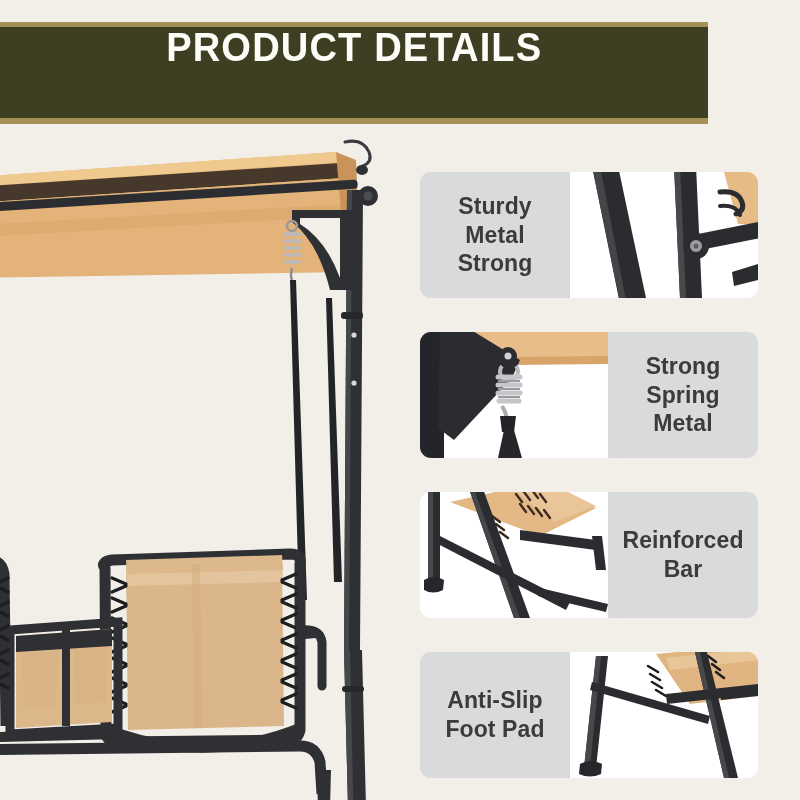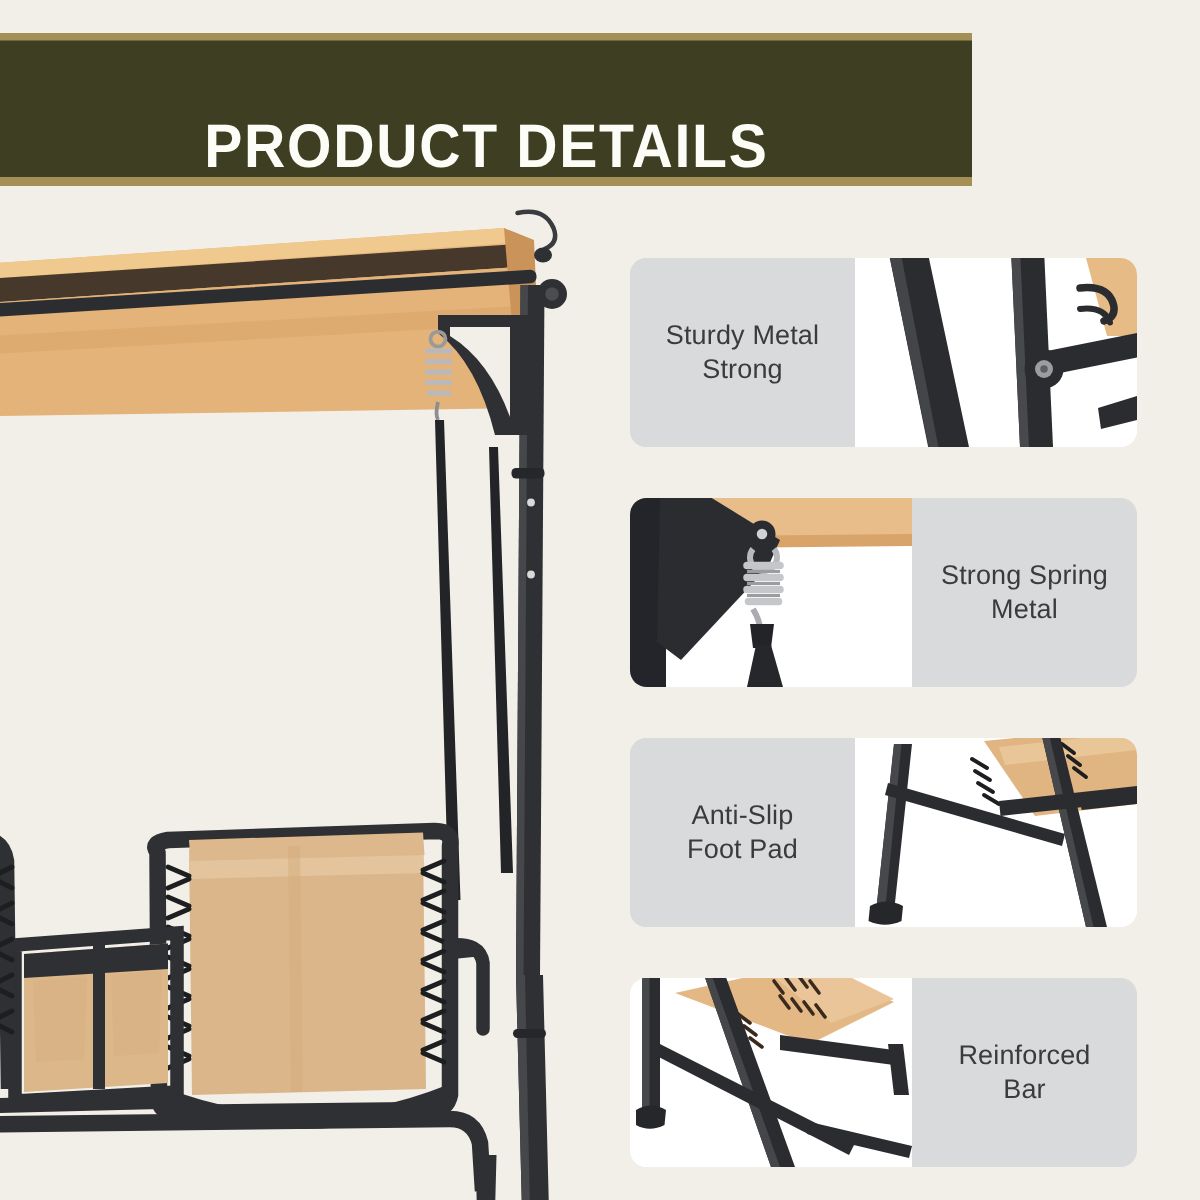--- a/index.html
+++ b/index.html
@@ -6,25 +6,25 @@
   * { margin:0; padding:0; box-sizing:border-box; }
   html, body {
     width:800px; height:800px; overflow:hidden;
     background:#f2efe9;
     font-family:"Liberation Sans", sans-serif;
   }
   #page { position:relative; width:800px; height:800px; background:#f2efe9; }
 
   
   .banner {
-    position:absolute; left:0; top:22px; width:648px; height:102px;
+    position:absolute; left:0; top:22px; width:708px; height:102px;
     background:#3e3f22;
     border-top:5px solid #a48f57;
     border-bottom:6px solid #a48f57;
-    display:flex; align-items:flex-end; justify-content:center;
+    display:flex; align-items:flex-start; justify-content:center;
   }
   .banner-title {
     color:#fdfdf8;
     font-size:41px;
     font-weight:bold;
     letter-spacing:1.2px;
     line-height:1;
     transform:scaleX(0.93);
     white-space:nowrap;
   }
@@ -50,23 +50,23 @@
   .card:last-child { margin-bottom:0; }
   .card-label {
     flex:0 0 150px;
     background:#d9dadc;
     display:flex; align-items:center; justify-content:center;
     text-align:center;
     padding:0 6px;
   }
   .card-label span {
     color:#3b3b3b;
-    font-size:18px;
+    font-size:23px;
     line-height:1.26;
-    font-weight:400;
+    font-weight:700;
     letter-spacing:0.1px;
   }
   .card-photo {
     flex:1 1 auto;
     background:#ffffff;
     position:relative;
     overflow:hidden;
   }
   .card.photo-left .card-photo { order:1; }
   .card.photo-left .card-label { order:2;border-radius:21px; }
@@ -264,53 +264,20 @@
             <path d="M 79 69 h 20"></path>
           </g>
           <g stroke="#9a9ca0" stroke-width="2" fill="none">
             <path d="M 78 49 h 22"></path>
               <path d="M 78 57 h 22"></path>
               <path d="M 78 65 h 22"></path>
           </g>
           <path d="M 82 74 q 6 10 4 16" stroke="#aaacb0" stroke-width="4" fill="none"></path>
           <path d="M 80 84 l 16 0 l -2 16 l -12 0 Z" fill="#232428"></path>
           <path d="M 84 98 L 94 98 L 102 126 L 78 126 Z" fill="#26272b"></path>
-        </svg>
-      </div>
-    </div>
-
-    <div class="card photo-right">
-      <div class="card-label">
-        <span>
-          <span>Anti-Slip</span><br>
-          <span>Foot Pad</span>
-        </span>
-      </div>
-      <div class="card-photo">
-        <svg viewBox="0 0 188 126" preserveAspectRatio="xMidYMid slice">
-          <rect width="188" height="126" fill="#ffffff"></rect>
-          <path d="M 86 2 L 188 -8 L 188 44 L 120 52 Z" fill="#e0b581"></path>
-          <path d="M 96 6 L 188 -4 L 188 8 L 100 18 Z" fill="#e9c698"></path>
-          <g stroke="#1d1e21" stroke-width="2.6" stroke-linecap="round">
-            <path d="M 78 14 l 10 6"></path>
-              <path d="M 80 22 l 10 6"></path>
-            <path d="M 82 30 l 10 6"></path>
-              <path d="M 86 38 l 10 6"></path>
-            <path d="M 138 4 l 8 6"></path>
-              <path d="M 142 12 l 8 6"></path>
-            <path d="M 146 20 l 8 6"></path>
-          </g>
-          <path d="M 26 4 L 38 4 L 26 116 L 14 116 Z" fill="#2b2c2f"></path>
-          <path d="M 26 4 L 31 4 L 20 116 L 14 116 Z" fill="#46484c"></path>
-          <path d="M 10 112 q 11 -6 22 0 l -1 10 q -11 5 -22 0 Z" fill="#26272a"></path>
-          <path d="M 124 -4 L 136 -4 L 168 126 L 154 126 Z" fill="#2b2c2f"></path>
-          <path d="M 124 -4 L 129 -4 L 159 126 L 154 126 Z" fill="#46484c"></path>
-          <path d="M 22 30 L 140 64 L 138 72 L 20 38 Z" fill="#2b2c2f"></path>
-          <path d="M 150 38 L 188 34 L 188 44 L 151 48 Z" fill="#2b2c2f"></path>
-          <path d="M 96 42 L 188 32 L 189 42 L 97 52 Z" fill="#2b2c2f"></path>
         </svg>
       </div>
     </div>
 
     <div class="card photo-left">
       <div class="card-label">
         <span>
           <span>Reinforced</span><br>
           <span>Bar</span>
         </span>
@@ -339,14 +306,47 @@
           <path d="M 48 -6 L 62 -6 L 110 126 L 94 126 Z" fill="#2b2c2f"></path>
           <path d="M 48 -6 L 53 -6 L 100 126 L 94 126 Z" fill="#44464a"></path>
           <path d="M 16 42 L 150 110 L 146 118 L 14 50 Z" fill="#2b2c2f"></path>
           <path d="M 100 38 L 176 48 L 176 58 L 100 48 Z" fill="#2b2c2f"></path>
           <path d="M 172 44 L 182 44 L 186 78 L 176 78 Z" fill="#2b2c2f"></path>
           <path d="M 120 96 L 188 112 L 186 120 L 118 104 Z" fill="#2b2c2f"></path>
         </svg>
       </div>
     </div>
 
+    <div class="card photo-right">
+      <div class="card-label">
+        <span>
+          <span>Anti-Slip</span><br>
+          <span>Foot Pad</span>
+        </span>
+      </div>
+      <div class="card-photo">
+        <svg viewBox="0 0 188 126" preserveAspectRatio="xMidYMid slice">
+          <rect width="188" height="126" fill="#ffffff"></rect>
+          <path d="M 86 2 L 188 -8 L 188 44 L 120 52 Z" fill="#e0b581"></path>
+          <path d="M 96 6 L 188 -4 L 188 8 L 100 18 Z" fill="#e9c698"></path>
+          <g stroke="#1d1e21" stroke-width="2.6" stroke-linecap="round">
+            <path d="M 78 14 l 10 6"></path>
+              <path d="M 80 22 l 10 6"></path>
+            <path d="M 82 30 l 10 6"></path>
+              <path d="M 86 38 l 10 6"></path>
+            <path d="M 138 4 l 8 6"></path>
+              <path d="M 142 12 l 8 6"></path>
+            <path d="M 146 20 l 8 6"></path>
+          </g>
+          <path d="M 26 4 L 38 4 L 26 116 L 14 116 Z" fill="#2b2c2f"></path>
+          <path d="M 26 4 L 31 4 L 20 116 L 14 116 Z" fill="#46484c"></path>
+          <path d="M 10 112 q 11 -6 22 0 l -1 10 q -11 5 -22 0 Z" fill="#26272a"></path>
+          <path d="M 124 -4 L 136 -4 L 168 126 L 154 126 Z" fill="#2b2c2f"></path>
+          <path d="M 124 -4 L 129 -4 L 159 126 L 154 126 Z" fill="#46484c"></path>
+          <path d="M 22 30 L 140 64 L 138 72 L 20 38 Z" fill="#2b2c2f"></path>
+          <path d="M 150 38 L 188 34 L 188 44 L 151 48 Z" fill="#2b2c2f"></path>
+          <path d="M 96 42 L 188 32 L 189 42 L 97 52 Z" fill="#2b2c2f"></path>
+        </svg>
+      </div>
+    </div>
+
   </div>
 </div>
 
 </body></html>

